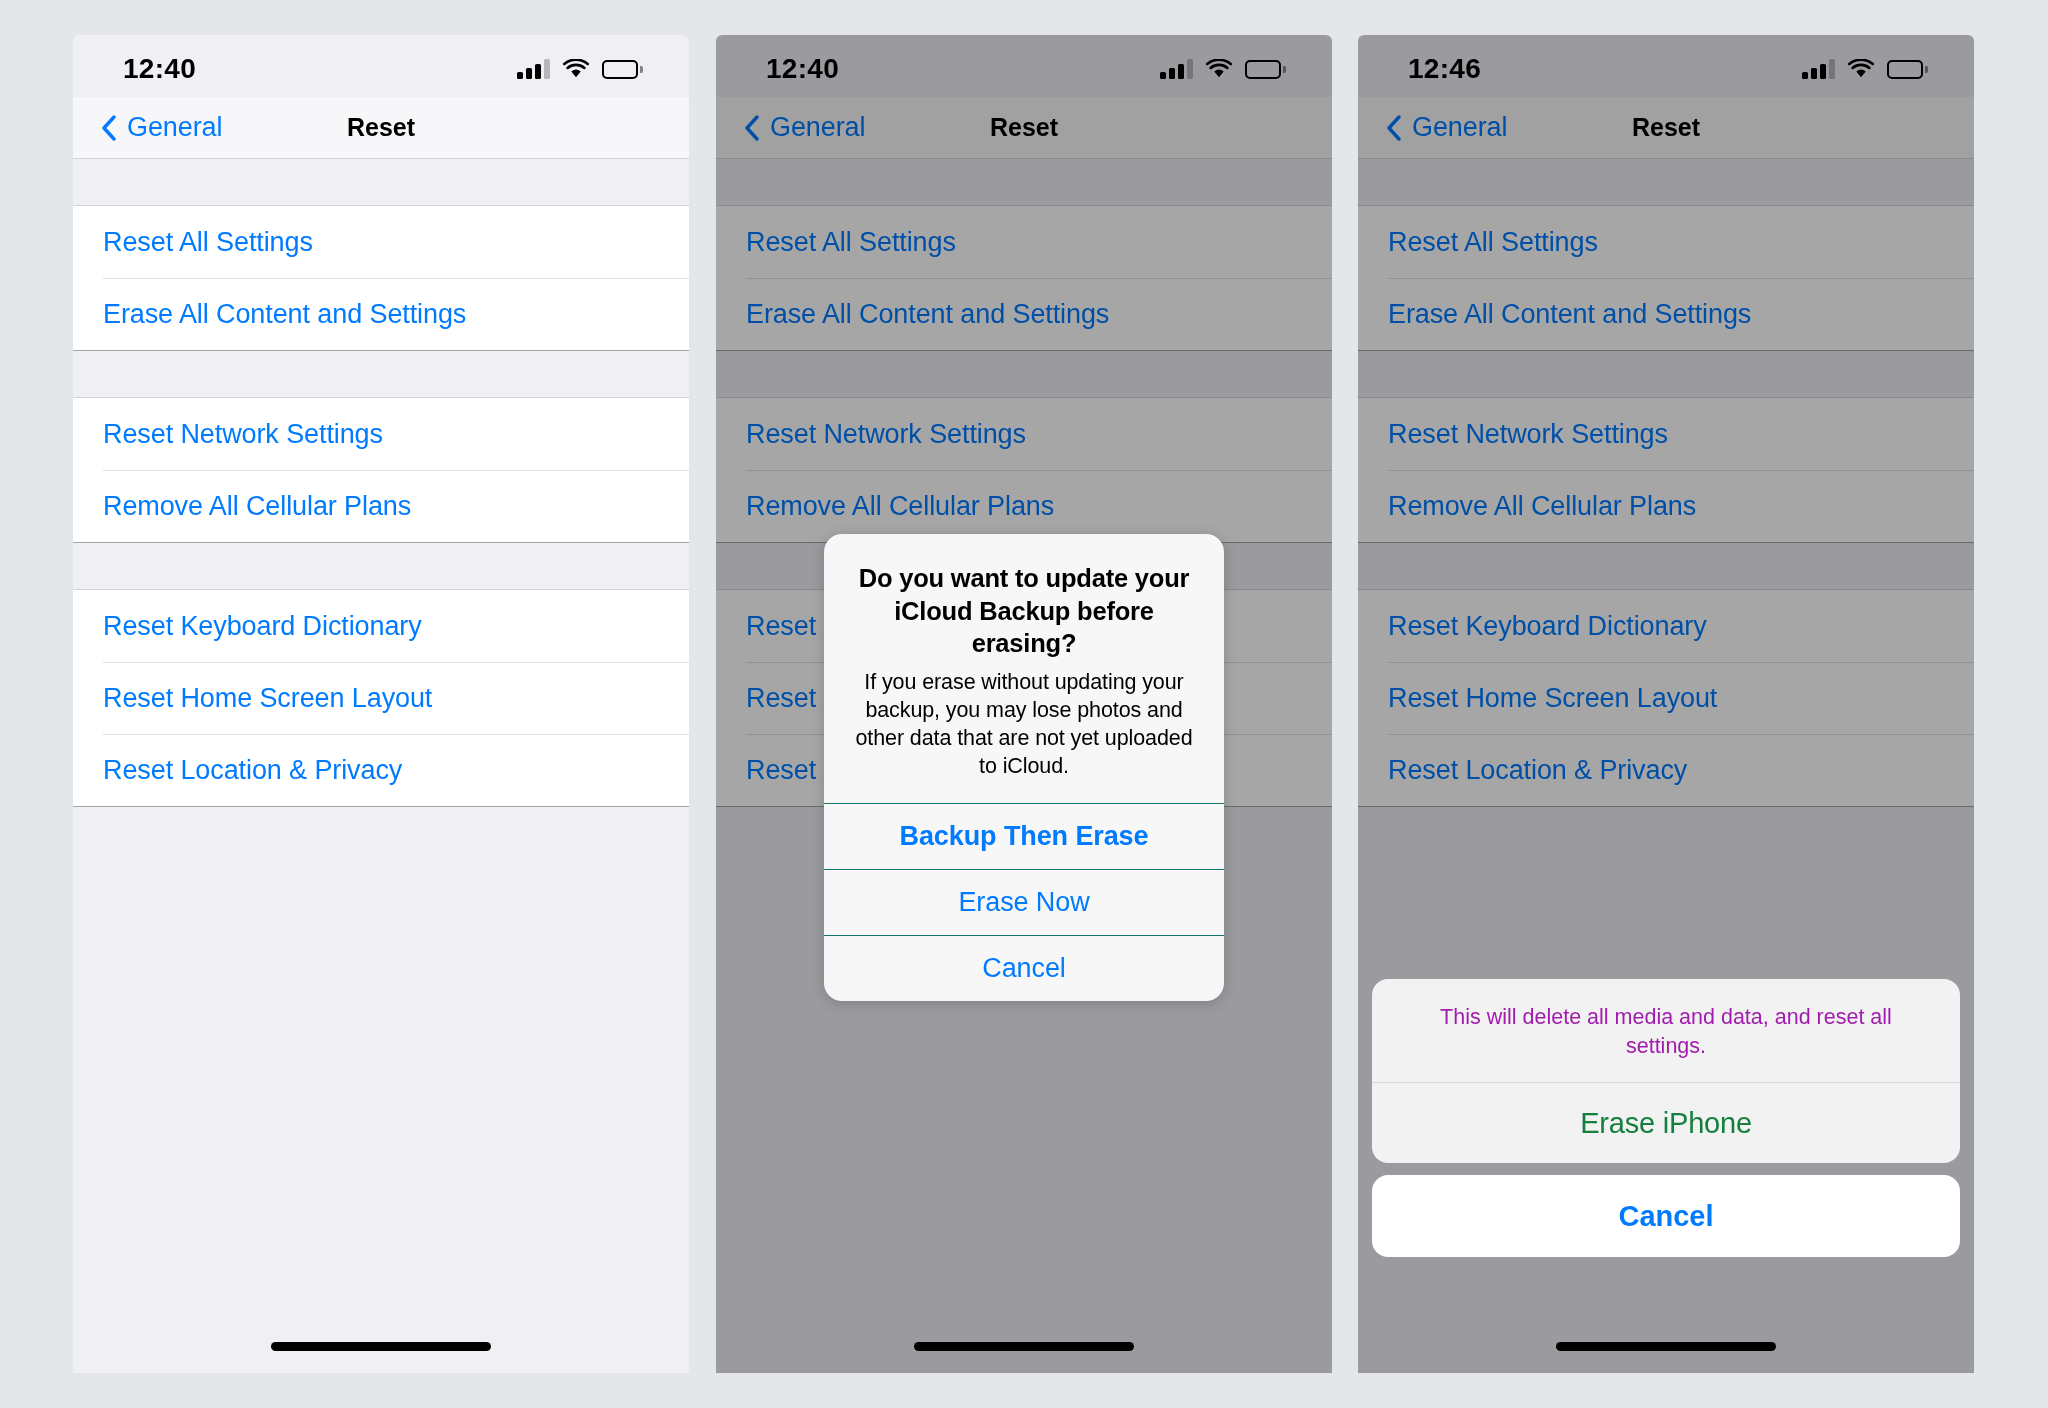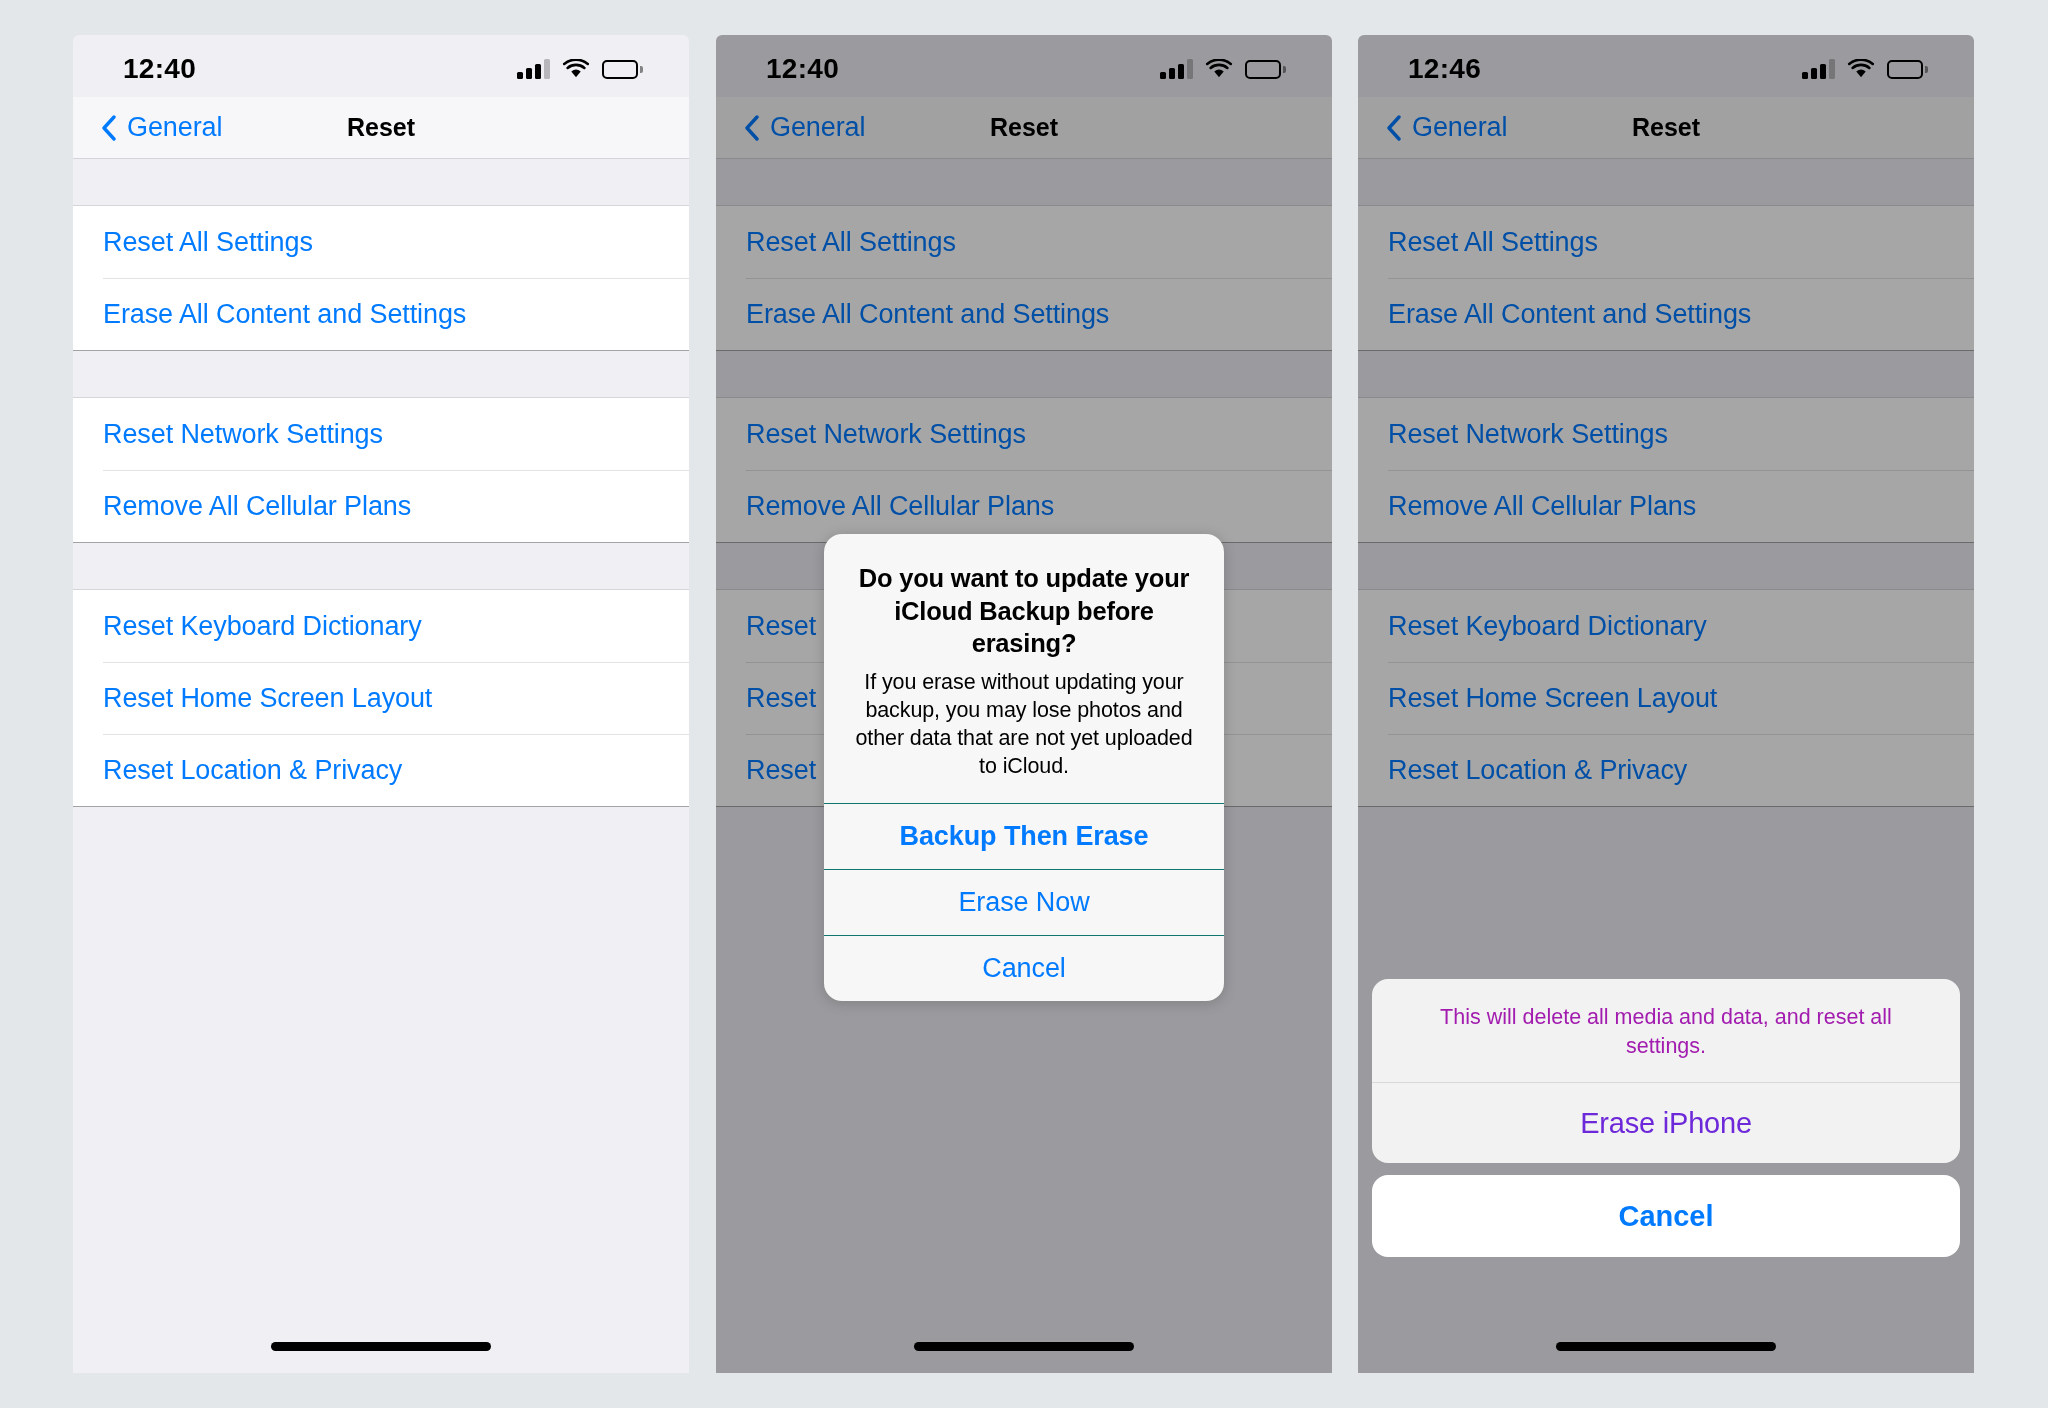--- a/index.html
+++ b/index.html
@@ -249,21 +249,21 @@
   }
   .sheet-btn {
     height: 80px;
     display: flex;
     align-items: center;
     justify-content: center;
     font-size: 29px;
     cursor: pointer;
     letter-spacing: -0.2px;
   }
-  .sheet-destructive { color: #6d28d9; text-align: right; }
+  .sheet-destructive { color: #15803d; text-align: right; }
   .sheet-cancel-group {
     margin-top: 12px;
     background: #fff;
     border-radius: 16px;
     overflow: hidden;
   }
   .sheet-cancel {
     height: 82px;
     display: flex;
     align-items: center;

